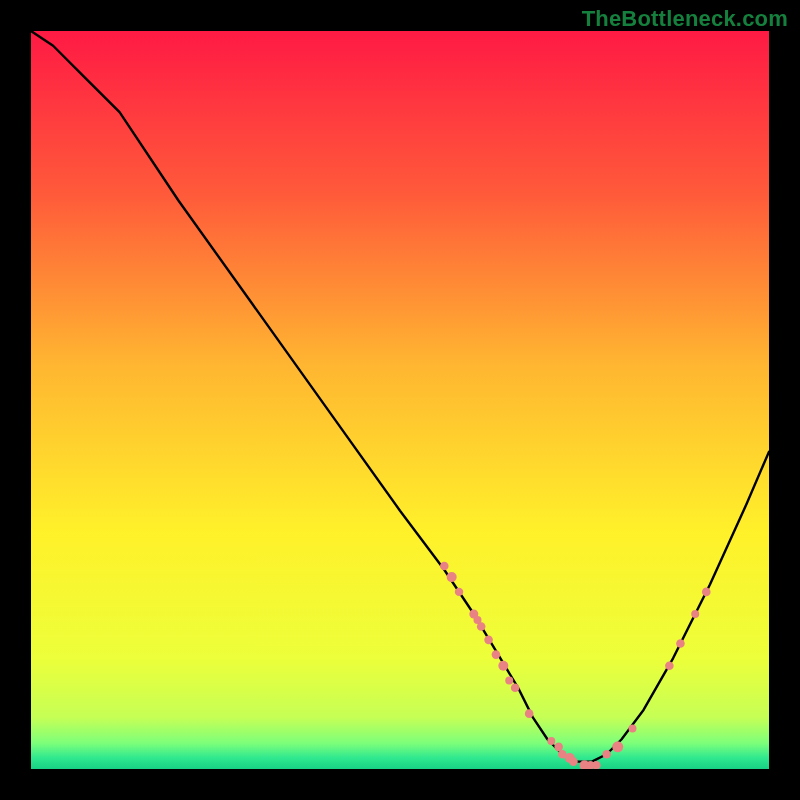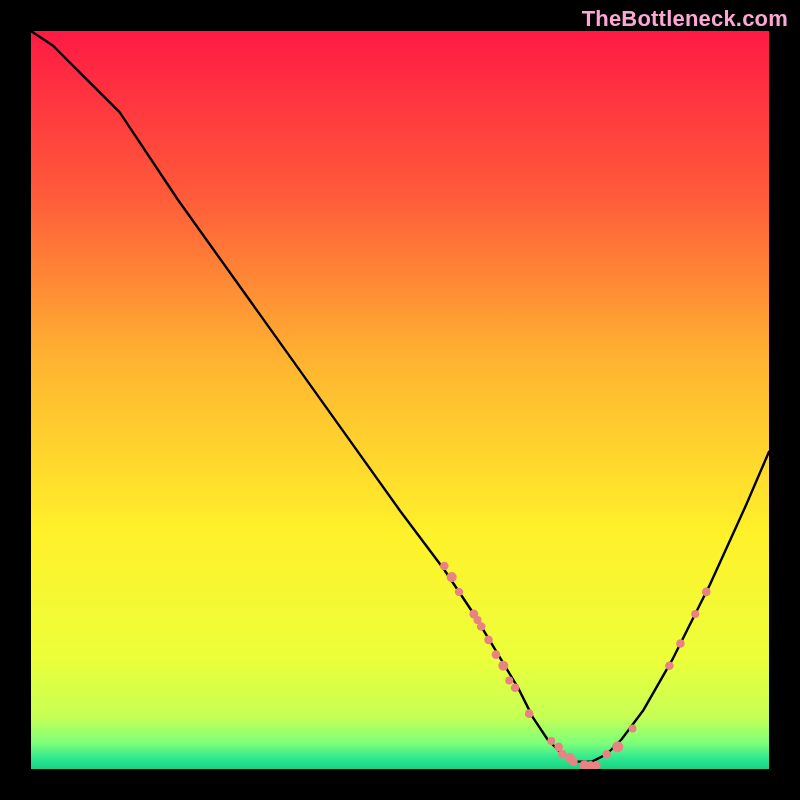--- a/index.html
+++ b/index.html
@@ -21,21 +21,21 @@
     position: absolute;
     left: 31px;
     top: 31px;
     width: 738px;
     height: 738px;
   }
   .watermark {
     position: absolute;
     top: 6px;
     right: 12px;
-    color: #f9a8d4;
+    color: #15803d;
     font-size: 22px;
     font-weight: 600;
     letter-spacing: 0.2px;
     user-select: none;
   }
   svg { display: block; }
 </style>
 </head>
 <body>
 <div class="outer">

